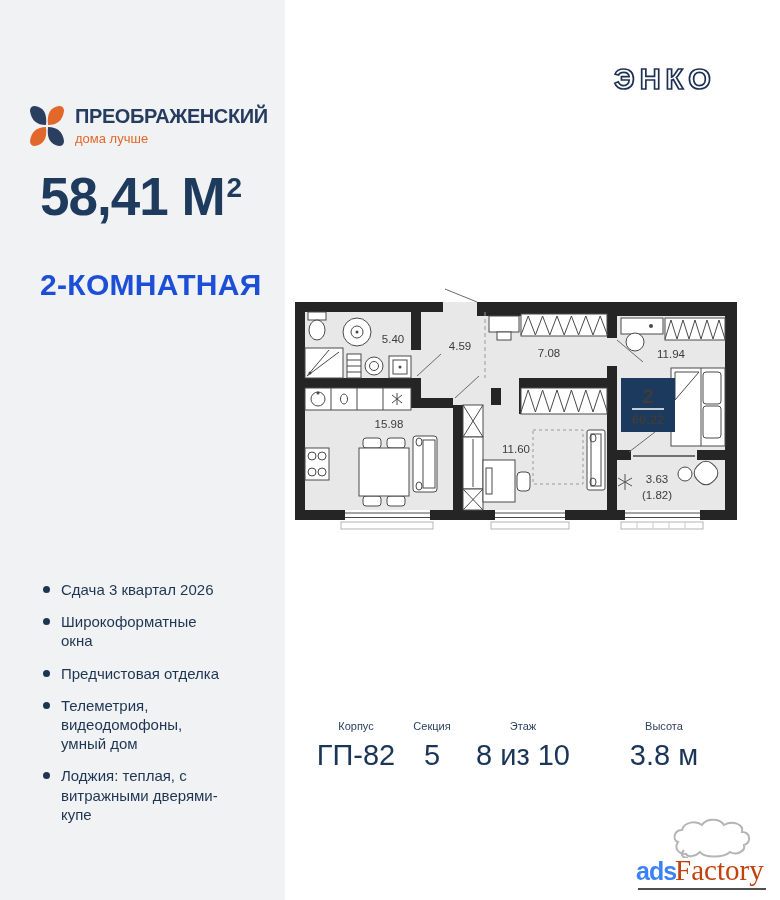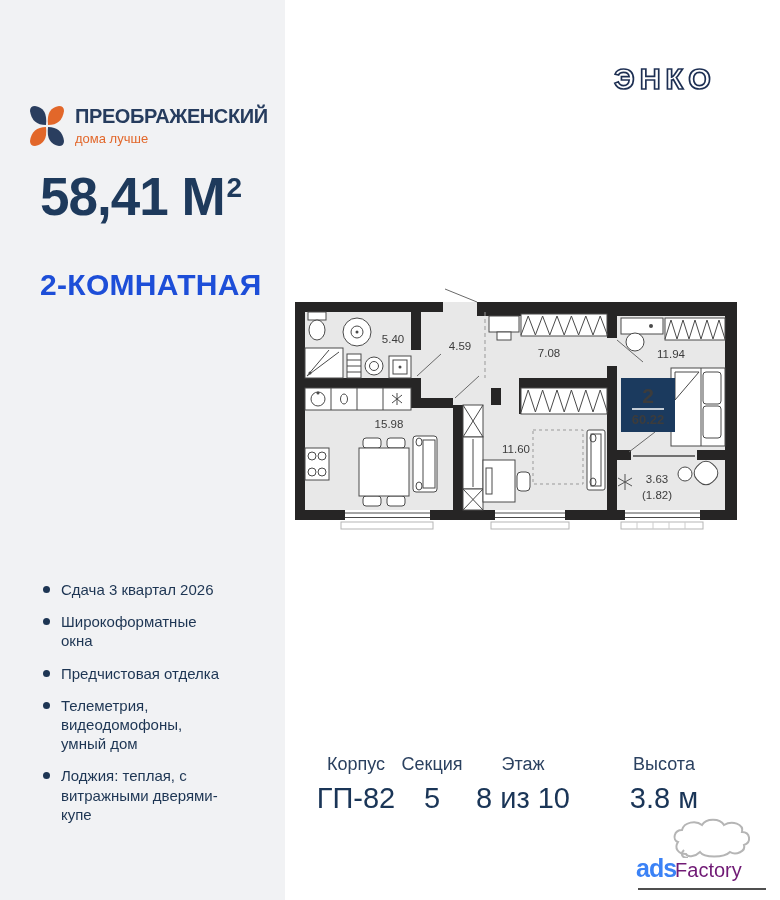--- a/index.html
+++ b/index.html
@@ -27,38 +27,38 @@
   .features li{
     position:relative;padding-left:19px;margin-bottom:13px;
     font-size:15px;line-height:1.28;font-weight:500;color:#1d3553;
   }
   .features li::before{
     content:"";position:absolute;left:1px;top:6px;width:7px;height:7px;border-radius:50%;background:#1d3553;
   }
 
   
   .stat{position:absolute;top:720px;transform:translateX(-50%);text-align:center;}
-  .stat-label{font-size:18px;font-weight:500;color:#2b4160;margin-top:34px;}
+  .stat-label{font-size:11px;font-weight:500;color:#2b4160;}
   .stat-value{font-size:29px;font-weight:400;color:#1a3557;margin-top:7px;white-space:nowrap;}
 
   
   .plan{position:absolute;left:295px;top:280px;}
   .plan text{font-family:"Liberation Sans",sans-serif;fill:#3c3c3c;}
   .room-label{font-size:11.5px;}
   .wall{fill:#262525;}
   .furn{fill:#ffffff;stroke:#4a4a4a;stroke-width:1;}
   .thin{stroke:#4a4a4a;stroke-width:1;fill:none;}
   .doorline{stroke:#6a6a6a;stroke-width:1;fill:none;}
 
   
   .watermark{position:absolute;left:636px;top:816px;width:140px;height:80px;}
   .wm-cloud{position:absolute;left:22px;top:0;}
   .wm-text{position:absolute;left:0;top:38px;white-space:nowrap;}
   .wm-ads{font-size:25px;font-weight:700;color:#3b82f6;letter-spacing:-1px;}
-  .wm-factory{font-family:Liberation Sans, sans-serif;font-size:20px;color:#701a75;margin-left:-1px;}
+  .wm-factory{font-family:Liberation Serif, serif;font-size:29px;color:#c2410c;margin-left:-1px;}
   .wm-line{position:absolute;left:2px;top:72px;width:128px;height:2px;background:#4f4f4f;}
 </style>
 </head>
 <body>
 
 <div class="left-panel"></div>
 
 <div class="brand">
   <svg class="brand-mark" viewBox="0 0 38 44">
     <path d="M18 21 Q4 21 2 7 Q2 2 7 2 Q20 4 18 21 Z" fill="#2a3e5f"></path>

